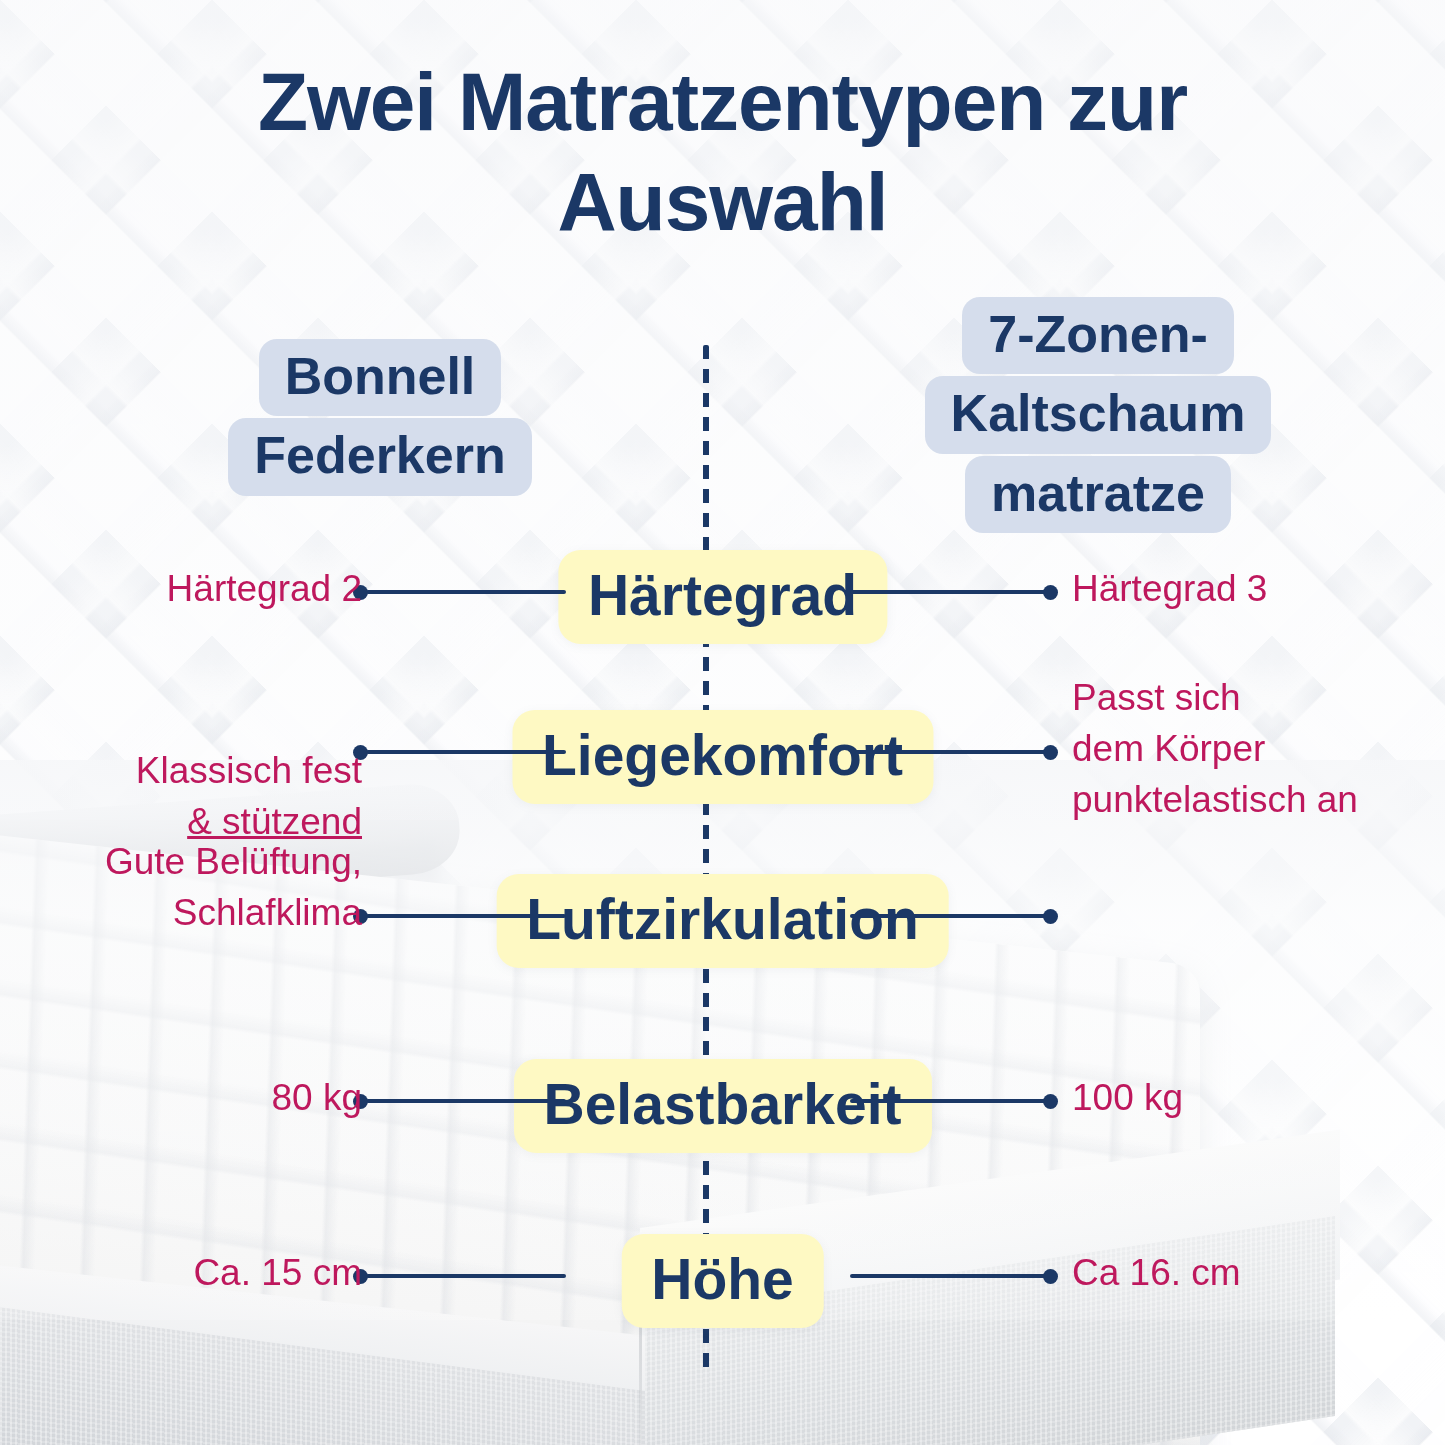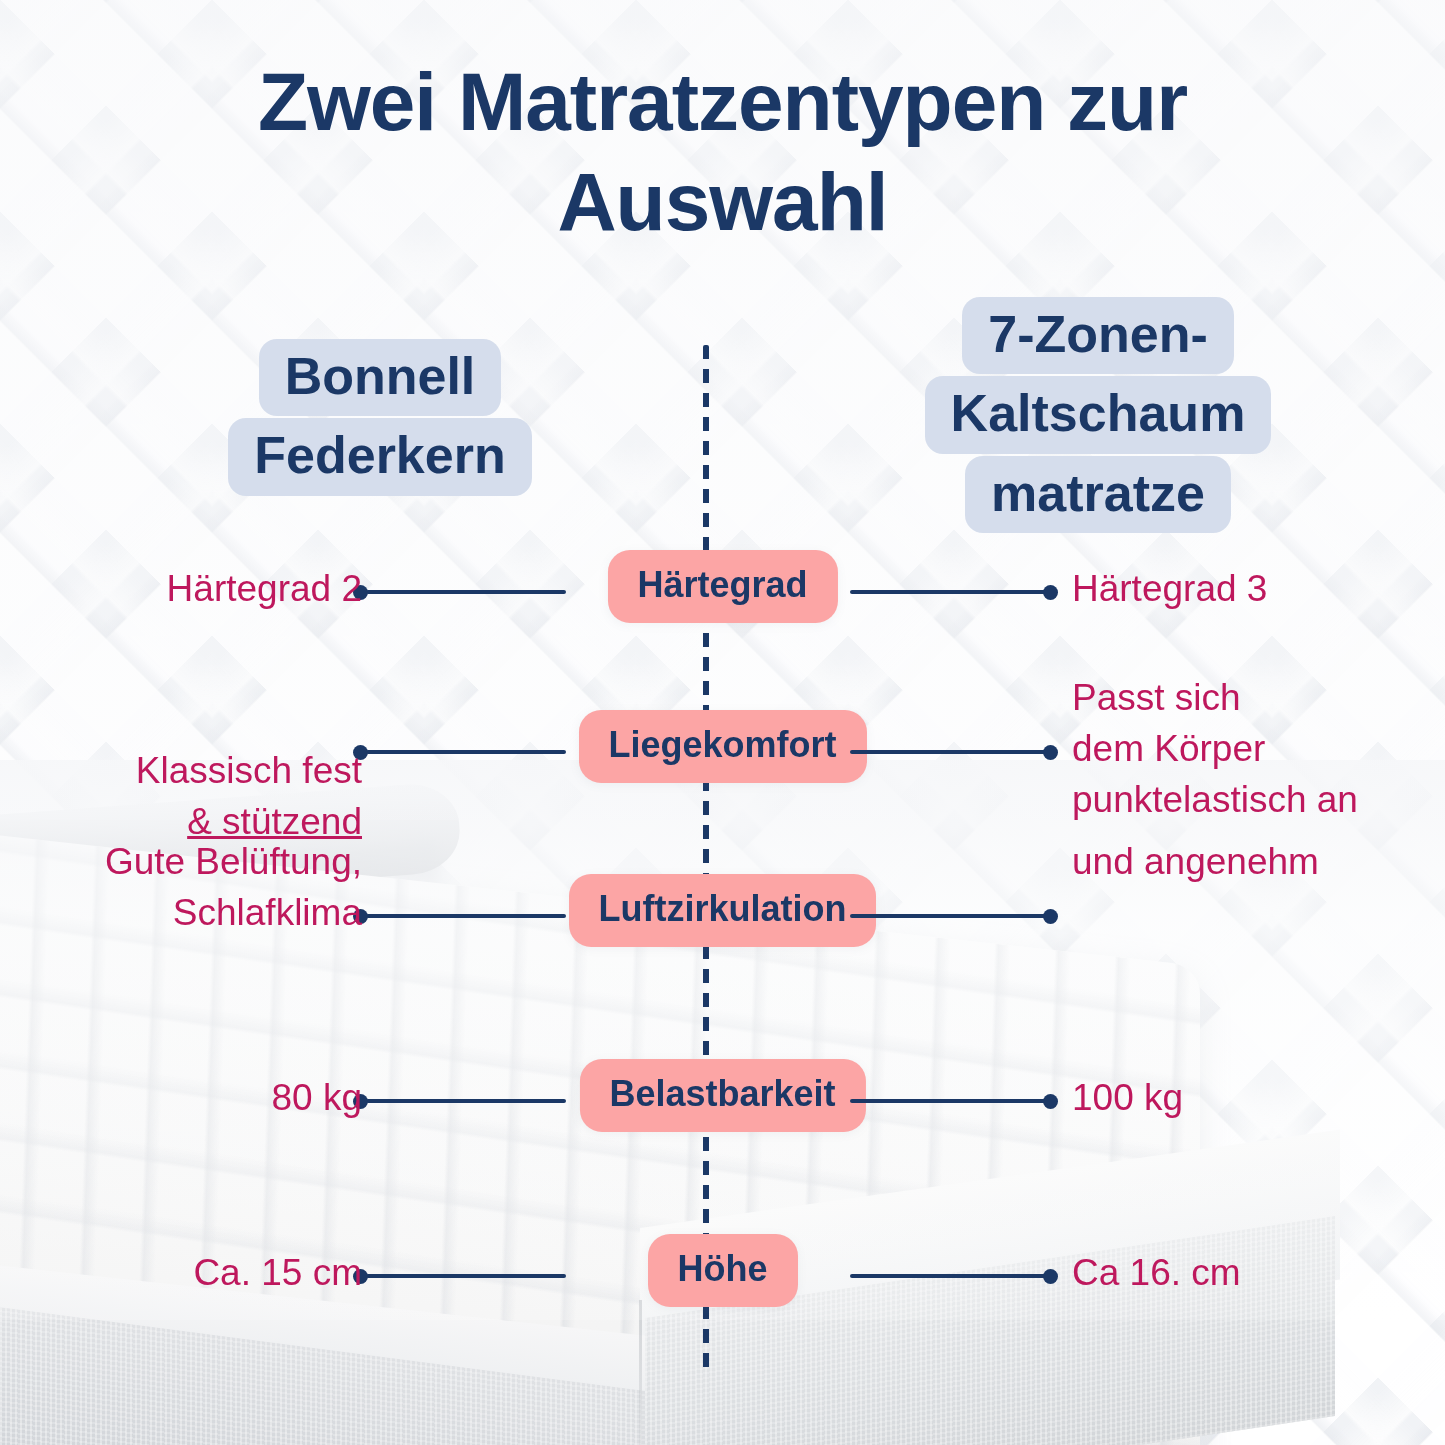--- a/index.html
+++ b/index.html
@@ -201,25 +201,25 @@
     border-radius:2px;
   }
 
   
   .row { position:absolute; left:0; width:1445px; }
 
   .center-pill {
     position:absolute;
     left:50%;
     transform:translateX(-50%);
-    background:#fca5a5;
+    background:#fef9c3;
     border-radius:22px;
     padding:17px 30px 20px 30px;
     color:#1b3866;
-    font-size:36px;
+    font-size:57px;
     font-weight:600;
     line-height:1;
     white-space:nowrap;
     box-shadow:0 2px 10px rgba(120,130,145,.08);
   }
 
   .side-label {
     position:absolute;
     color:#be185d;
     font-size:37px;
@@ -333,21 +333,20 @@
           <div class="center-pill" style="top: 874px;">Luftzirkulation</div>
           <div class="connector" style="left: 366px; top: 914px; width: 200px;"></div>
           <div class="dot" style="left: 353px; top: 909px;"></div>
           <div class="connector" style="left: 850px; top: 914px; width: 200px;"></div>
           <div class="dot" style="left: 1043px; top: 909px;"></div>
           <div class="side-label left" style="top: 835.5px;">
             <span style="display: block;">Gute Belüftung,</span>
             <span style="display: block;">Schlafklima</span>
           </div>
           <div class="side-label right" style="top: 835.5px;">
-            <span style="display: block;">und angenehm</span>
           </div>
         </div>
         <div class="row" id="row-3">
           <div class="center-pill" style="top: 1059px;">Belastbarkeit</div>
           <div class="connector" style="left: 366px; top: 1099px; width: 200px;"></div>
           <div class="dot" style="left: 353px; top: 1094px;"></div>
           <div class="connector" style="left: 850px; top: 1099px; width: 200px;"></div>
           <div class="dot" style="left: 1043px; top: 1094px;"></div>
           <div class="side-label left" style="top: 1071.5px;">
             <span style="display: block;">80 kg</span>

